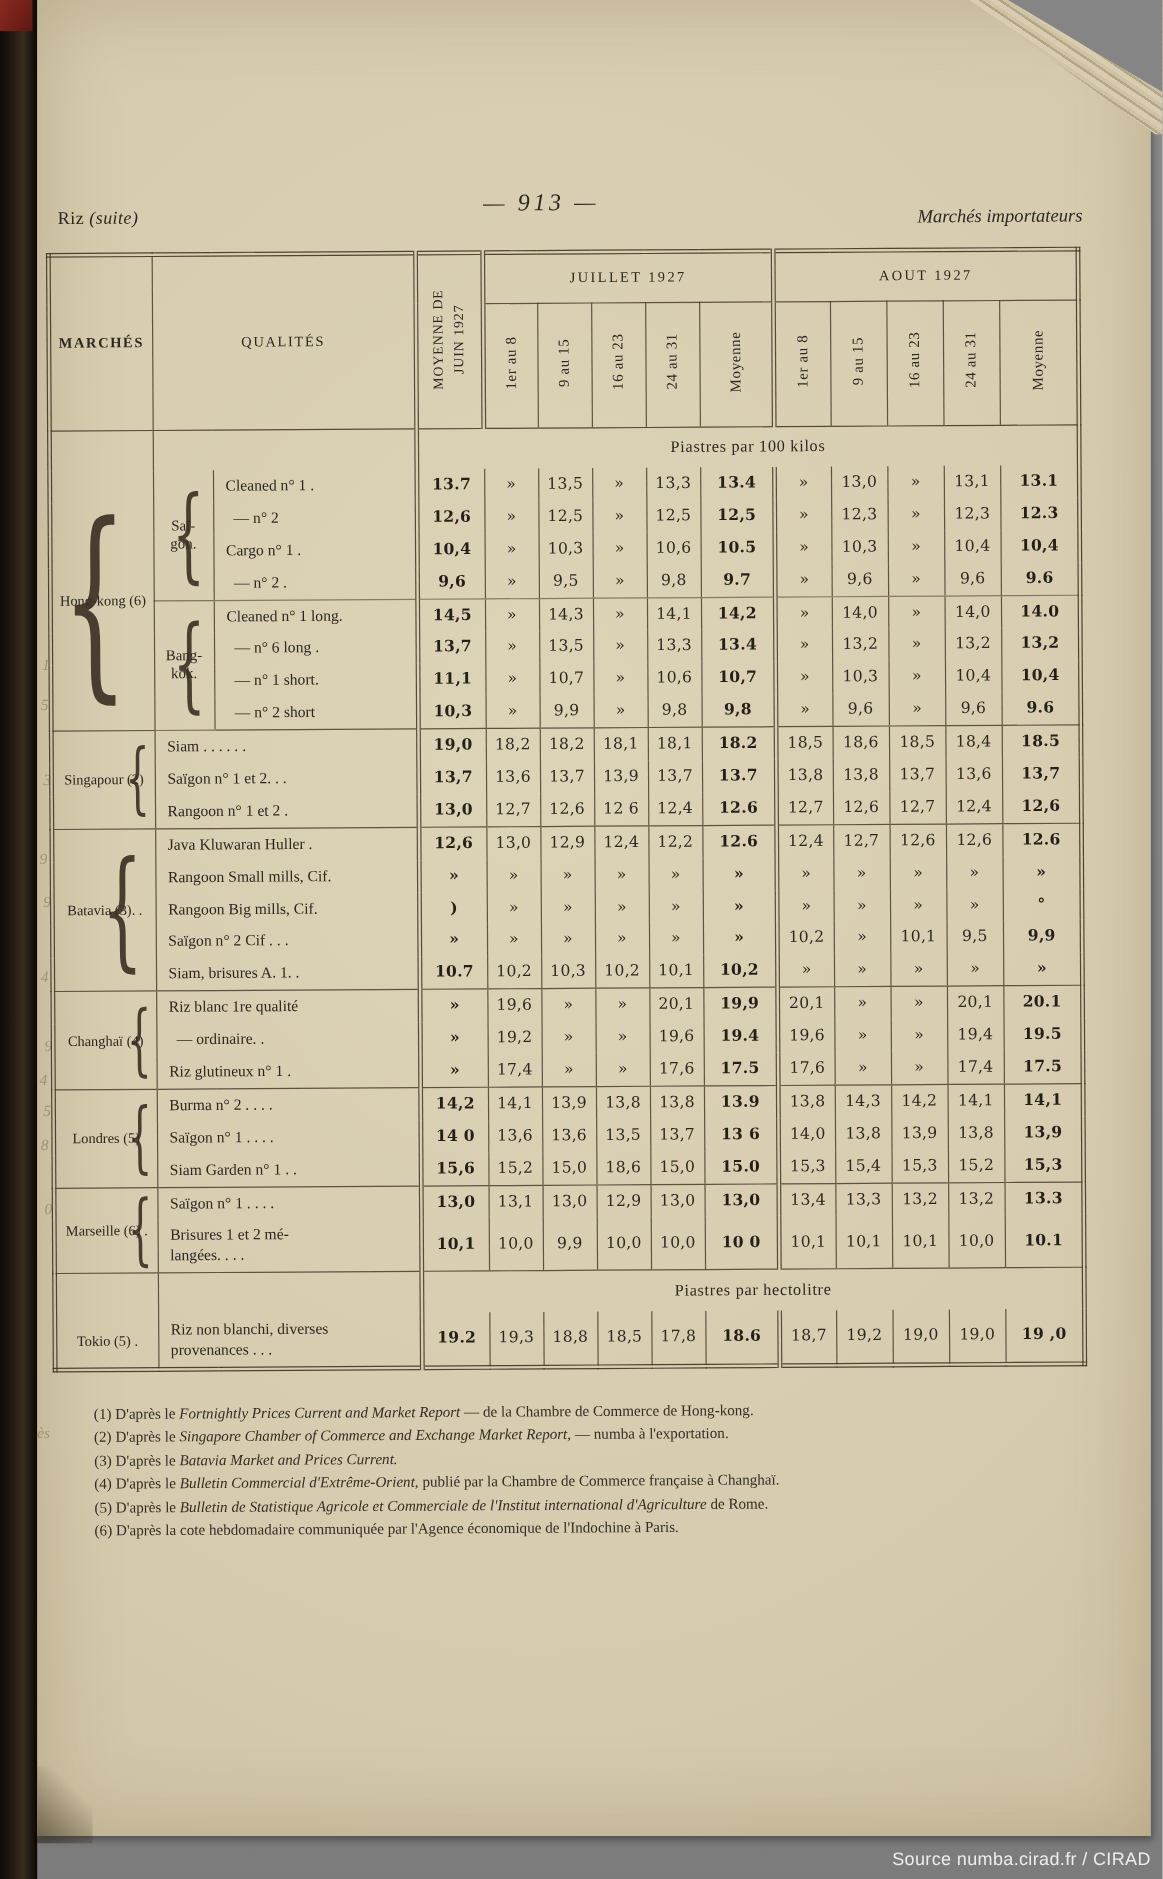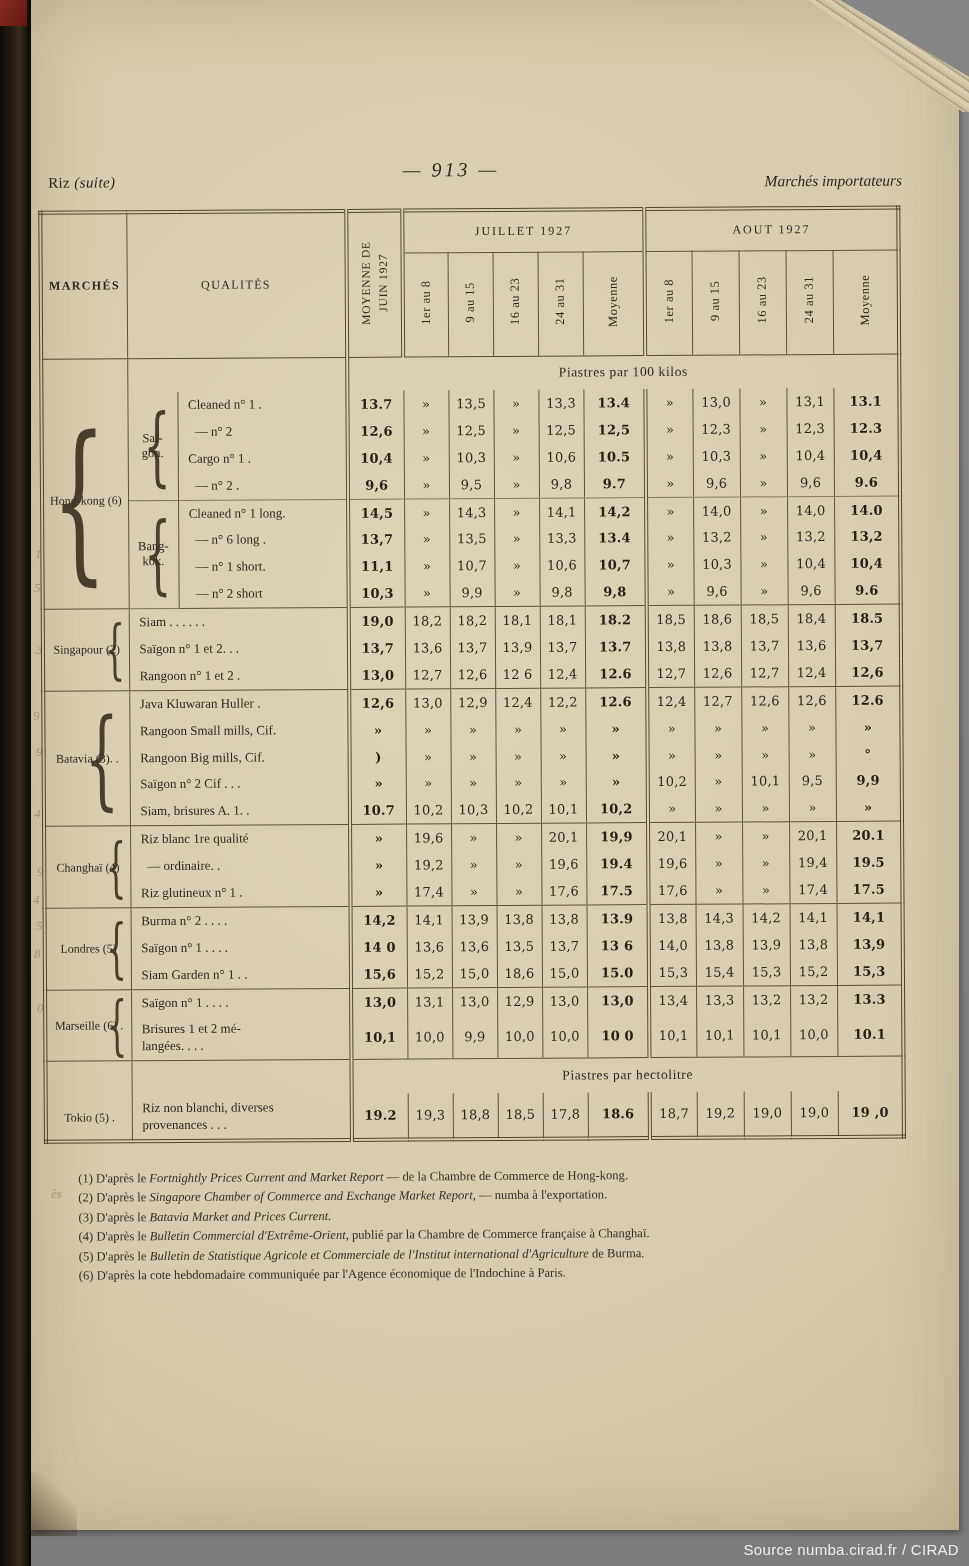--- a/index.html
+++ b/index.html
@@ -97,21 +97,21 @@
         <span class="bmark" style="left: 3px; top: 580px;">5</span>
         <span class="bmark" style="left: 5px; top: 642px;">3</span>
         <span class="bmark" style="left: 2px; top: 708px;">9</span>
         <span class="bmark" style="left: 5px; top: 744px;">9</span>
         <span class="bmark" style="left: 3px; top: 806px;">4</span>
         <span class="bmark" style="left: 6px; top: 864px;">9</span>
         <span class="bmark" style="left: 2px; top: 892px;">4</span>
         <span class="bmark" style="left: 5px; top: 918px;">5</span>
         <span class="bmark" style="left: 3px; top: 946px;">8</span>
         <span class="bmark" style="left: 6px; top: 1000px;">0</span>
-        <span class="bmark" style="left: 20px; top: 1186px;">ès</span>
+        <span class="bmark" style="left: 0; top: 1186px;">ès</span>
       </div>
 
     <div class="content">
       <div class="pagehead">
         <span class="ph-left"><span>Riz</span> <em>(suite)</em></span>
         <span class="ph-num">— 913 —</span>
         <span class="ph-right">Marchés importateurs</span>
       </div>
 
       <table>
@@ -527,21 +527,21 @@
               <td class="v bold">19 ,0</td>
             </tr>
           </tbody>
       </table>
 
       <div class="footnotes">
         <p class="fn"><span>(1) D'après le </span><em>Fortnightly Prices Current and Market Report</em><span> — de la Chambre de Commerce de Hong-kong.</span></p>
         <p class="fn"><span>(2) D'après le </span><em>Singapore Chamber of Commerce and Exchange Market Report,</em><span> — numba à l'exportation.</span></p>
         <p class="fn"><span>(3) D'après le </span><em>Batavia Market and Prices Current.</em><span></span></p>
         <p class="fn"><span>(4) D'après le </span><em>Bulletin Commercial d'Extrême-Orient,</em><span> publié par la Chambre de Commerce française à Changhaï.</span></p>
-        <p class="fn"><span>(5) D'après le </span><em>Bulletin de Statistique Agricole et Commerciale de l'Institut international d'Agriculture</em><span> de Burma.</span></p>
+        <p class="fn"><span>(5) D'après le </span><em>Bulletin de Statistique Agricole et Commerciale de l'Institut international d'Agriculture</em><span> de Rome.</span></p>
         <p class="fn"><span>(6) D'après la cote hebdomadaire communiquée par l'Agence économique de l'Indochine à Paris.</span><em></em><span></span></p>
       </div>
     </div>
   </div>
 
   <div class="stack"></div>
   <div class="corner-grey"></div>
   <div class="corner-bl"></div>
 
   <div class="source">Source numba.cirad.fr / CIRAD</div>

